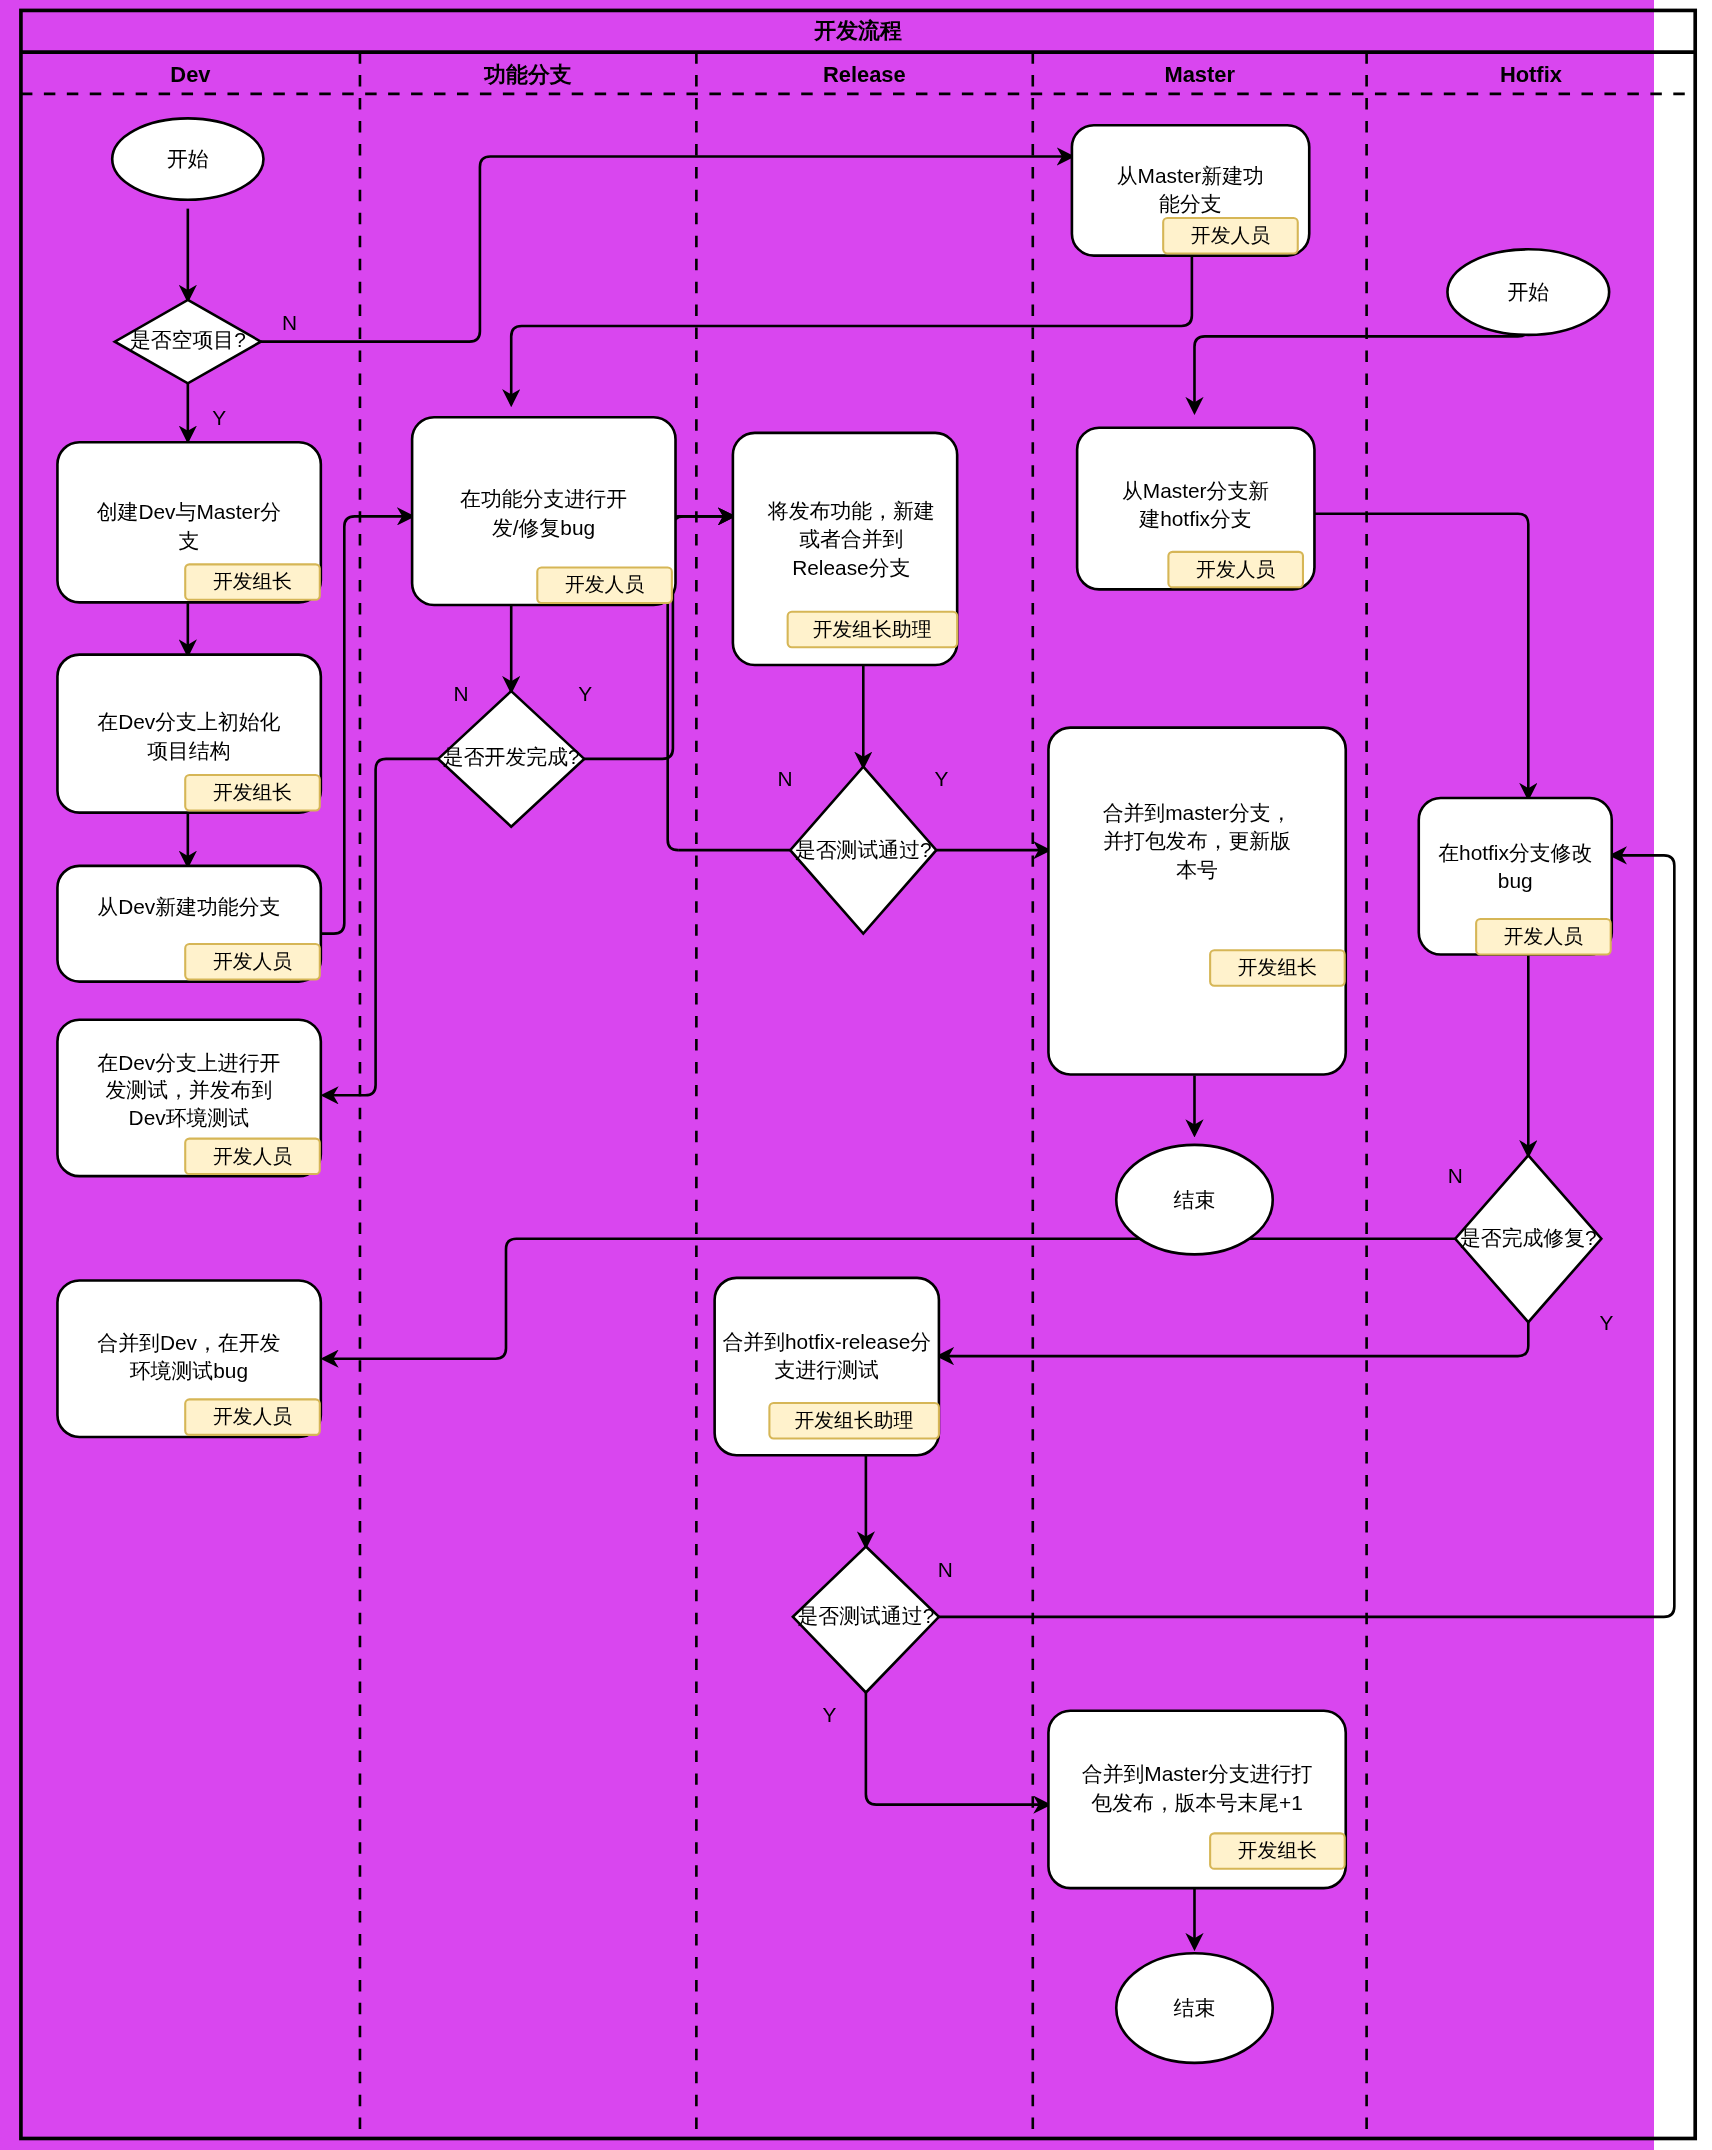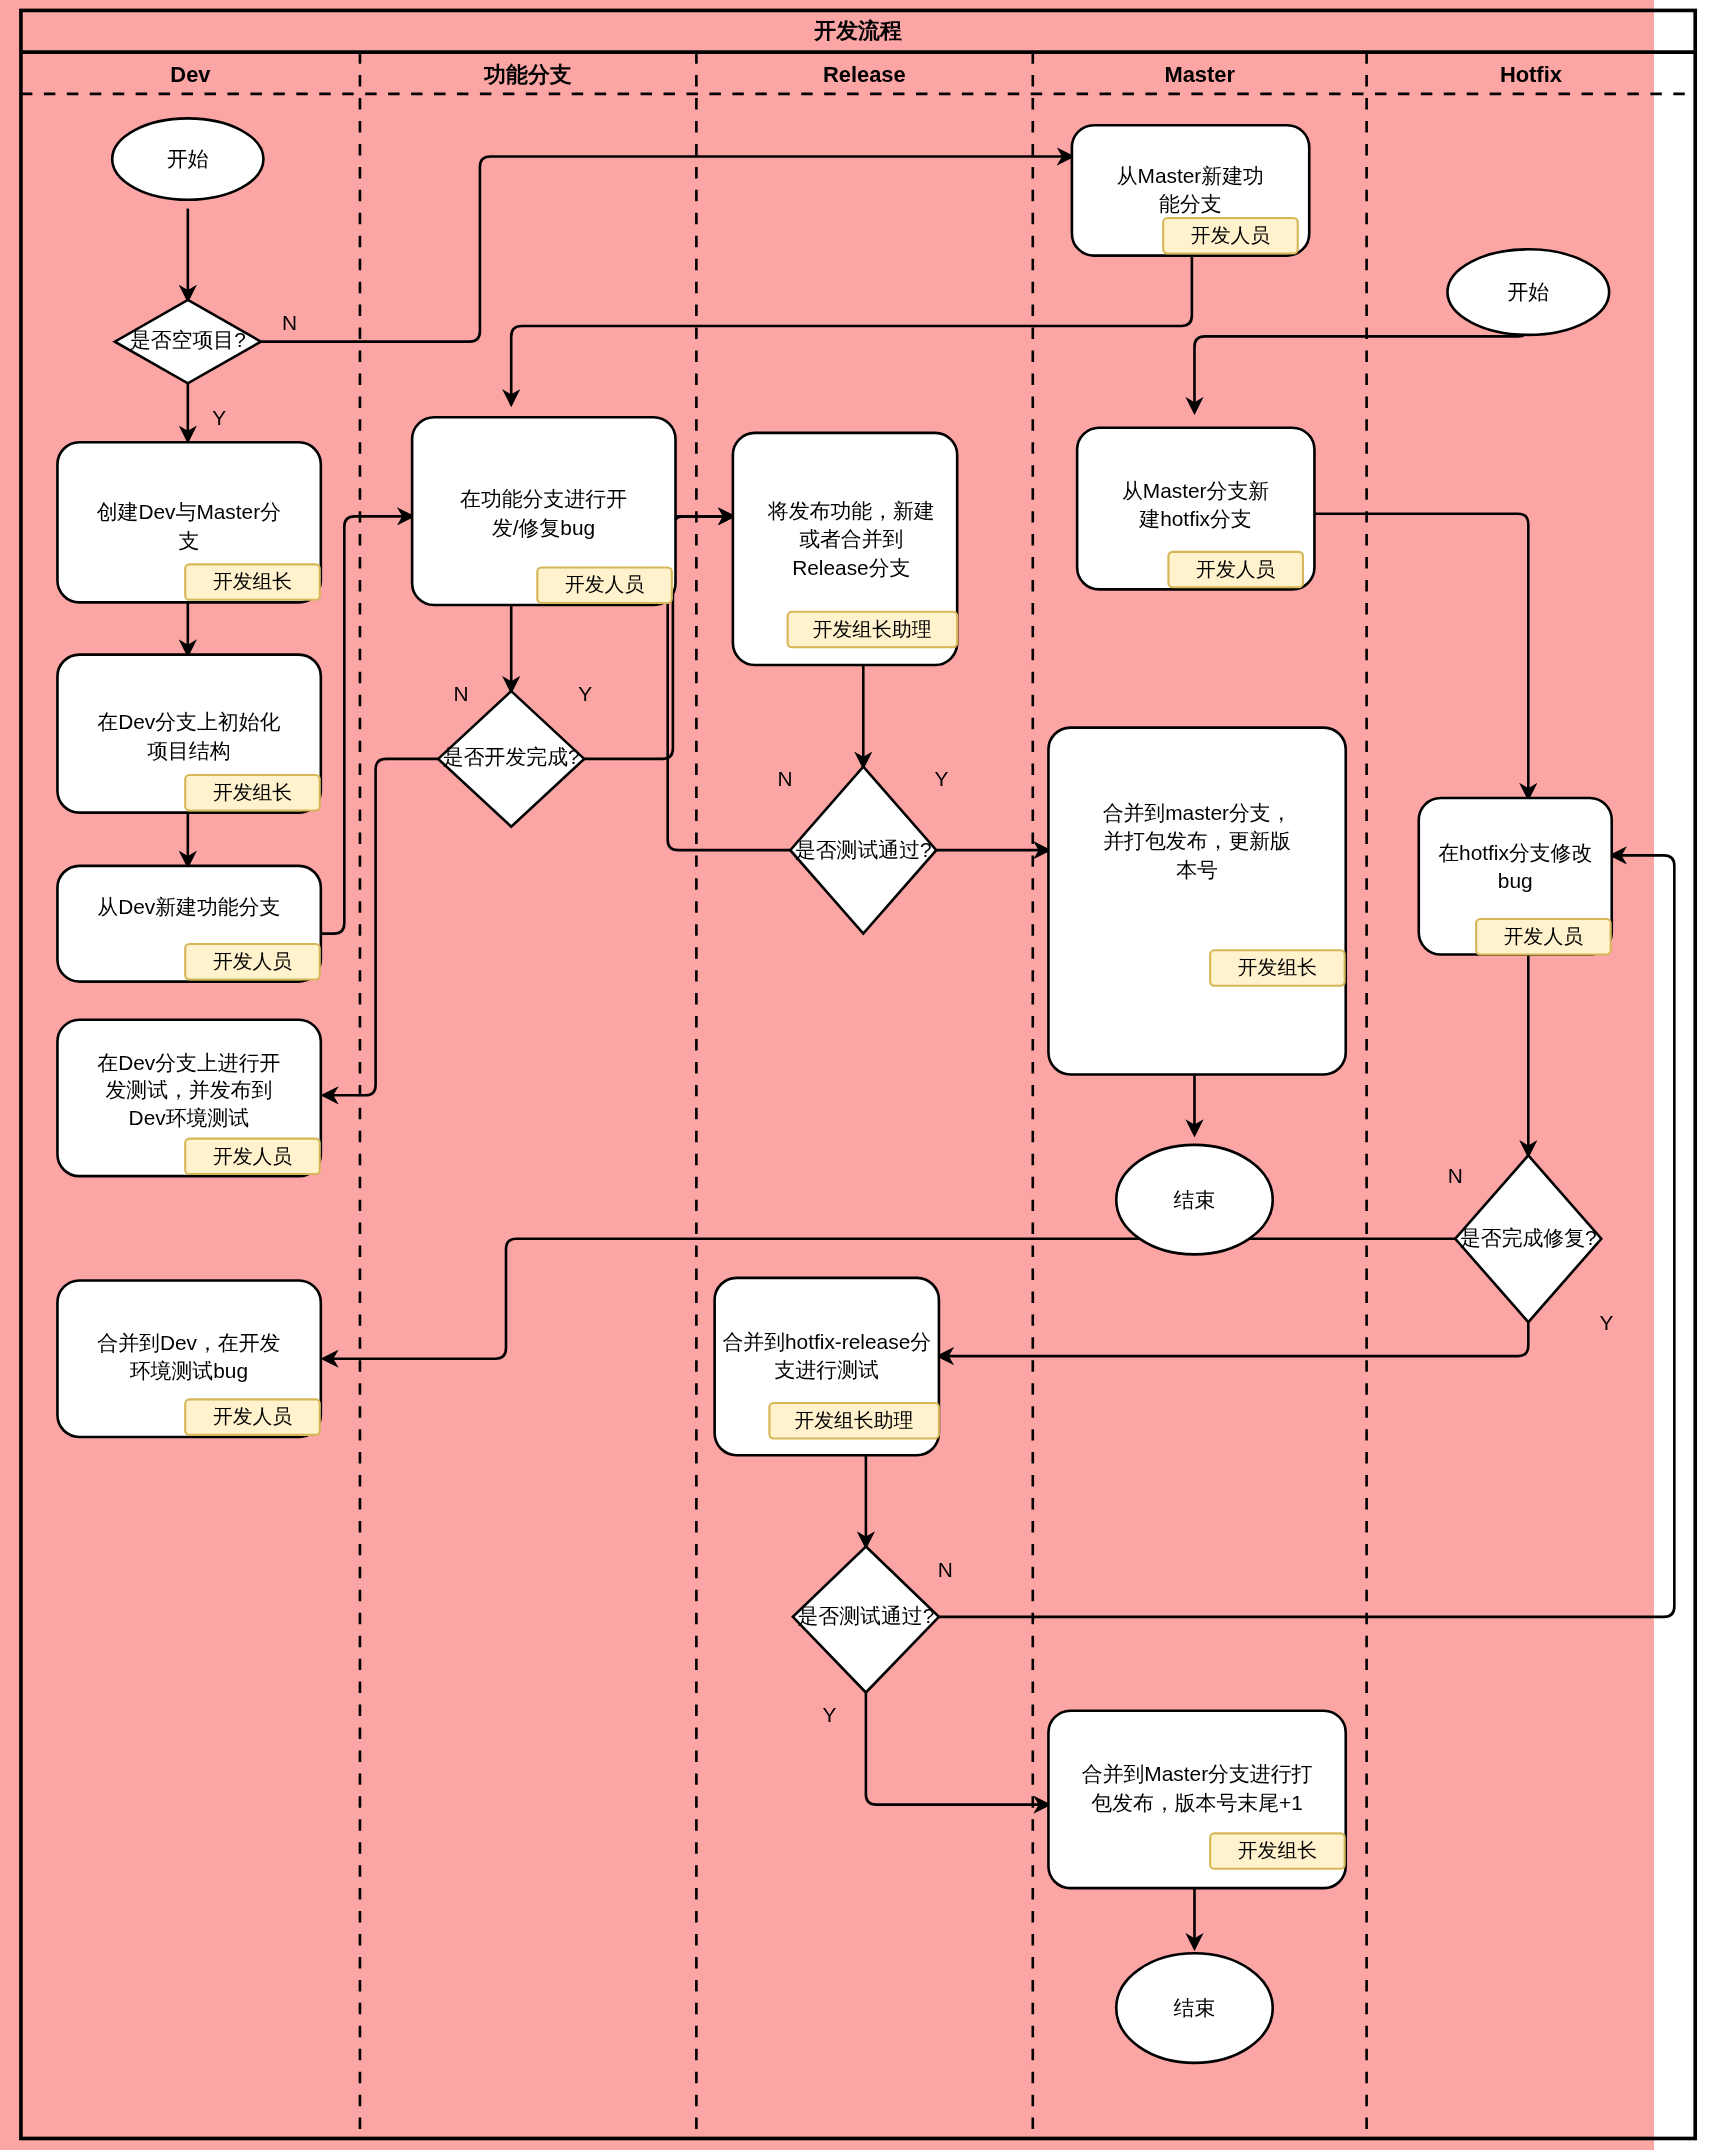--- a/index.html
+++ b/index.html
@@ -7,21 +7,21 @@
     padding: 0;
     background: #ffffff;
   }
   body {
     font-family: "Liberation Sans", "DejaVu Sans", sans-serif;
   }
   #flow-root {
     position: relative;
     width: 1654px;
     height: 2151px;
-    background: #fca5a5;
+    background: #d946ef;
   }
   svg.diagram {
     display: block;
     width: 1713px;
     height: 2151px;
   }
   .node-text {
     font-family: "Liberation Sans", "DejaVu Sans", sans-serif;
     font-size: 40px;
     fill: #000000;

